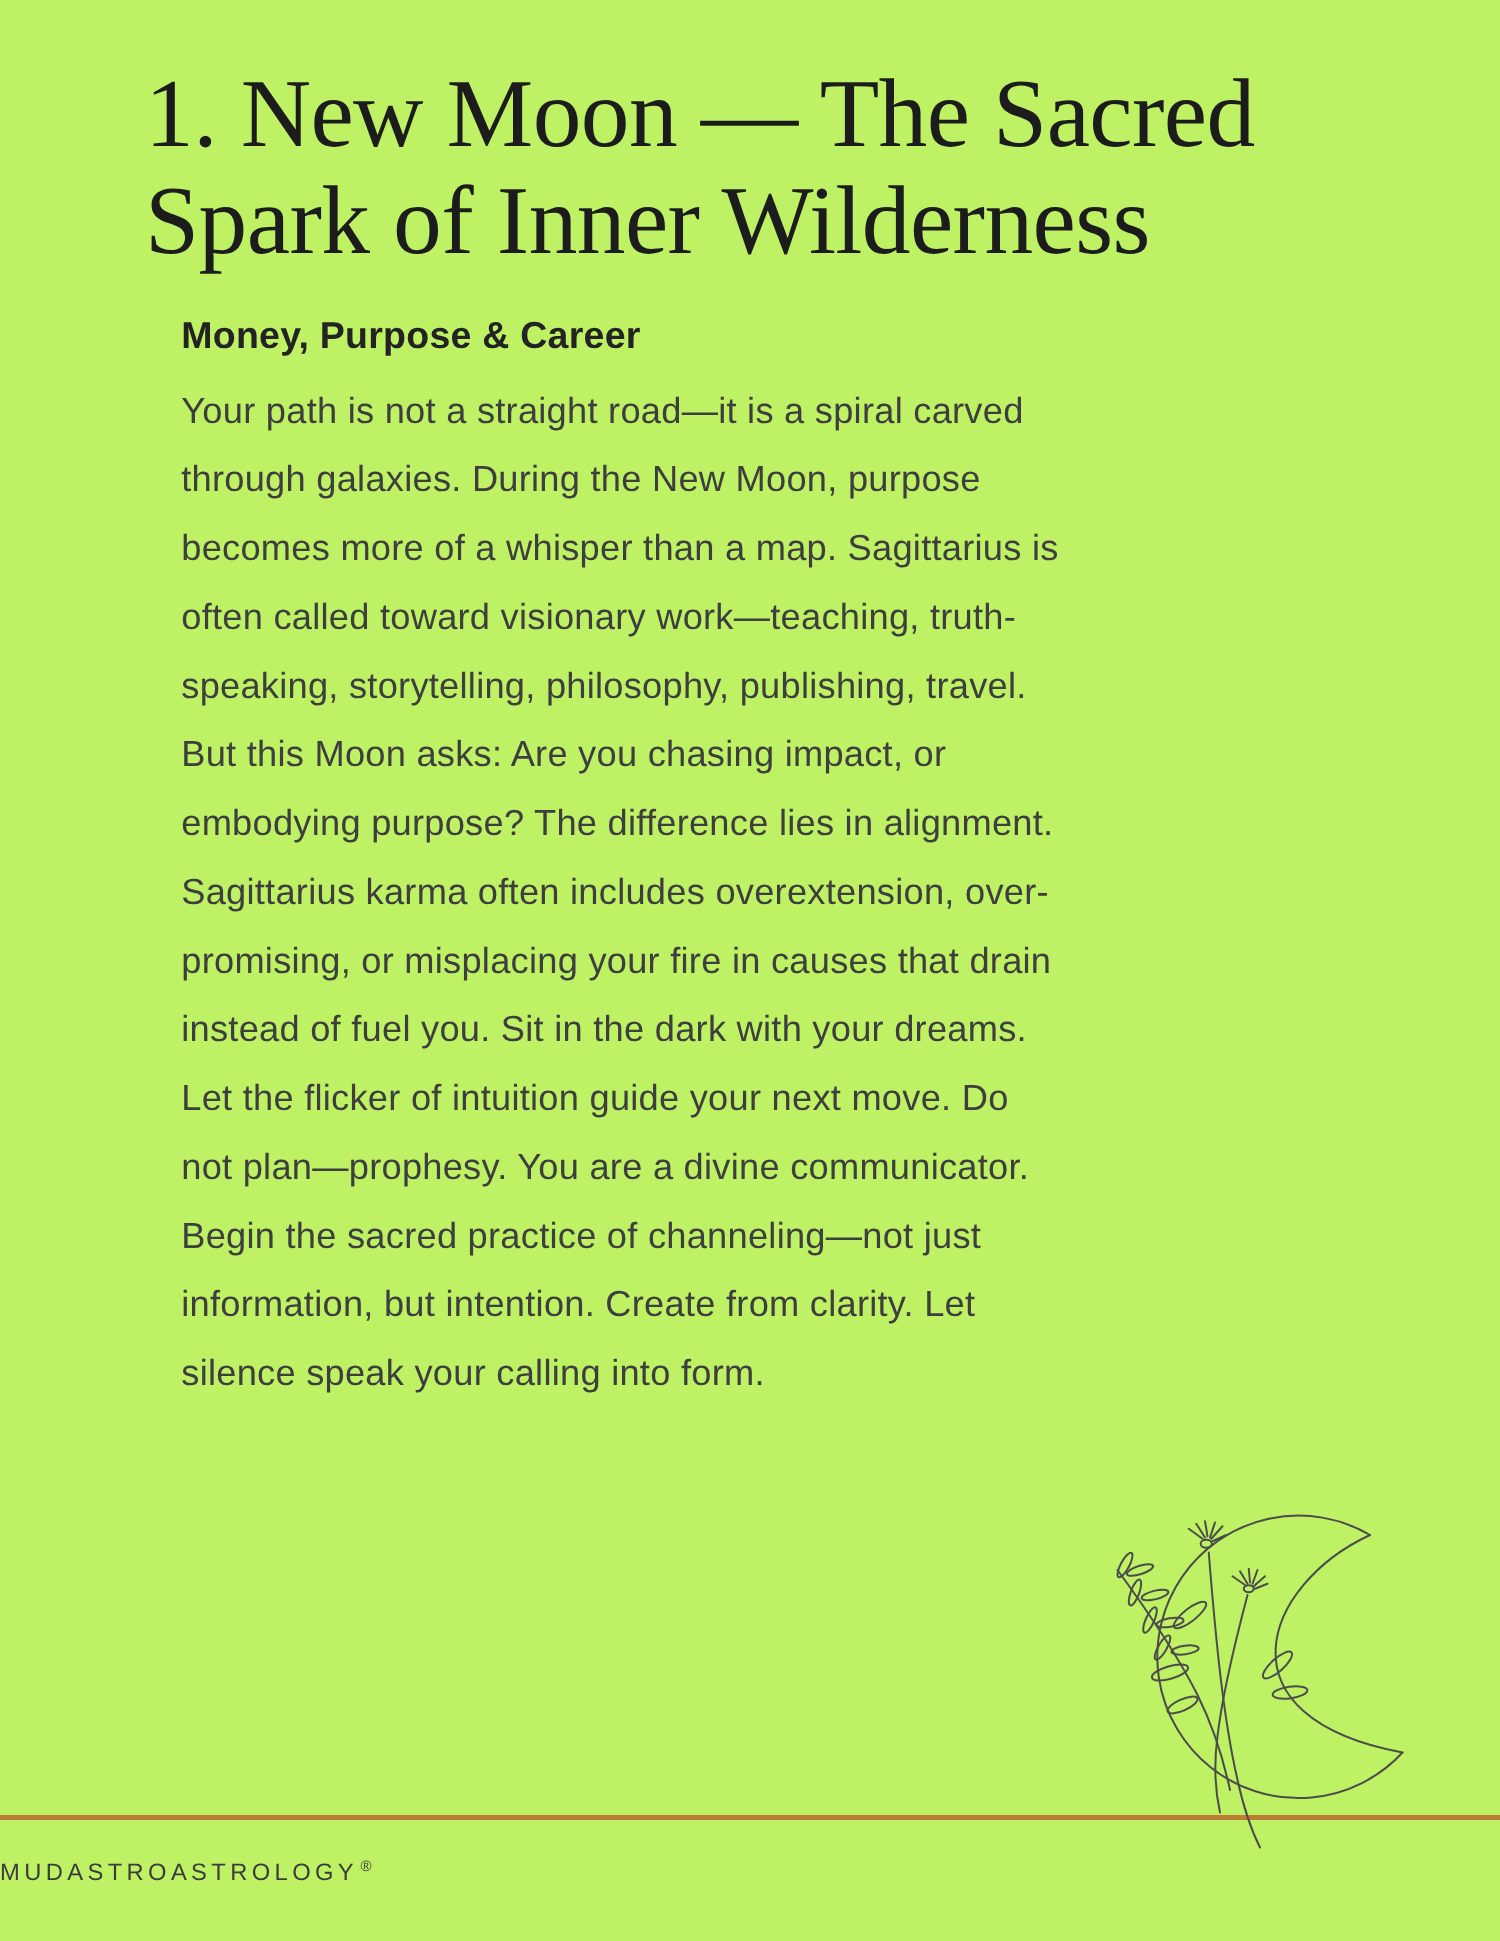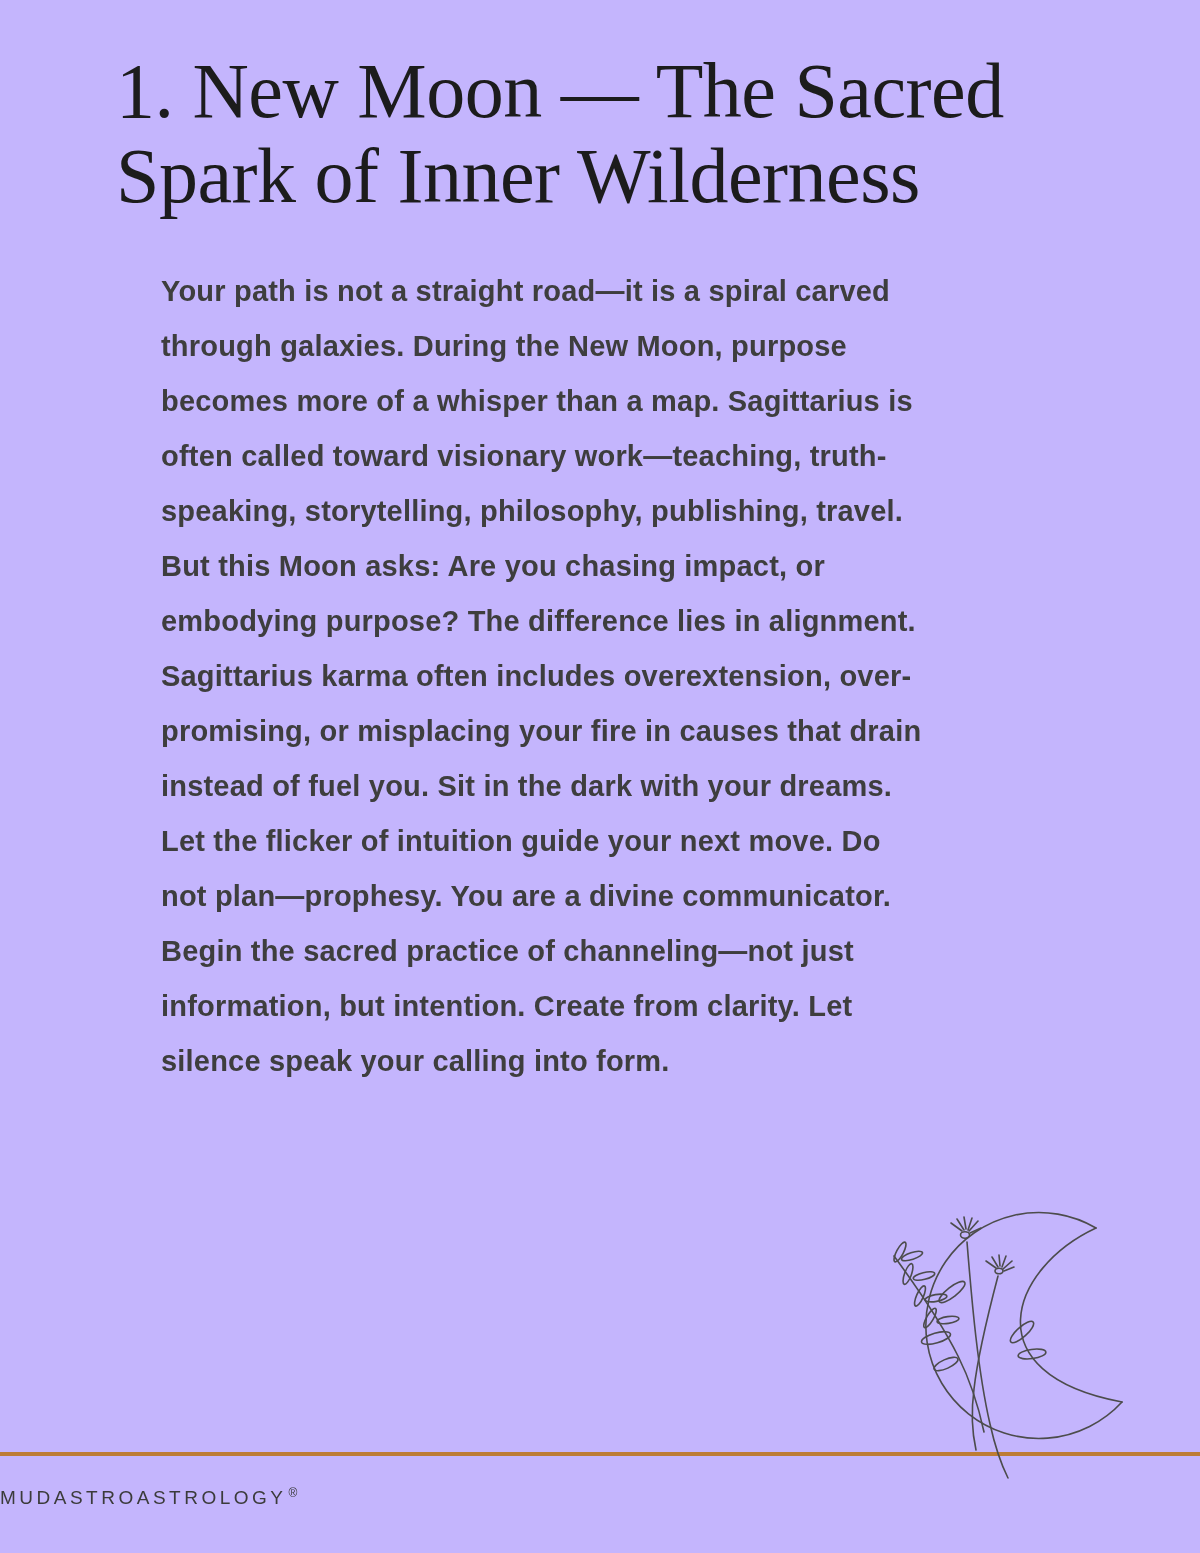--- a/index.html
+++ b/index.html
@@ -4,21 +4,21 @@
 <style>
   html, body {
     margin: 0;
     padding: 0;
     background: #ffffff;
   }
   .page {
     position: relative;
     width: 1200px;
     height: 1553px;
-    background: #c4b5fd;
+    background: #bef264;
     overflow: hidden;
     font-family: "Liberation Sans", sans-serif;
   }
   .title {
     position: absolute;
     left: 116px;
     top: 48px;
     margin: 0;
     width: 990px;
     font-family: "Liberation Serif", serif;
@@ -38,23 +38,23 @@
   .subtitle {
     margin: 0 0 12px 0;
     font-family: "Liberation Sans", sans-serif;
     font-weight: 700;
     font-size: 30px;
     line-height: 42px;
     color: #232323;
     letter-spacing: 0.2px;
   }
   .body-text {
-    margin: 16px;
+    margin: 0;
     font-family: "Liberation Sans", sans-serif;
-    font-weight: 700;
+    font-weight: 400;
     font-size: 29px;
     line-height: 55px;
     color: #3e3e3e;
     letter-spacing: 0.2px;
     white-space: pre-line;
   }
   .illustration {
     position: absolute;
     left: 872px;
     top: 1204px;
@@ -92,20 +92,21 @@
 </style>
 </head>
 <body>
 
 <div class="page">
 
   <h1 class="title">1. New Moon — The Sacred
 Spark of Inner Wilderness</h1>
 
   <section class="article">
+    <h2 class="subtitle">Money, Purpose &amp; Career</h2>
     <p class="body-text">Your path is not a straight road—it is a spiral carved
 through galaxies. During the New Moon, purpose
 becomes more of a whisper than a map. Sagittarius is
 often called toward visionary work—teaching, truth-
 speaking, storytelling, philosophy, publishing, travel.
 But this Moon asks: Are you chasing impact, or
 embodying purpose? The difference lies in alignment.
 Sagittarius karma often includes overextension, over-
 promising, or misplacing your fire in causes that drain
 instead of fuel you. Sit in the dark with your dreams.

